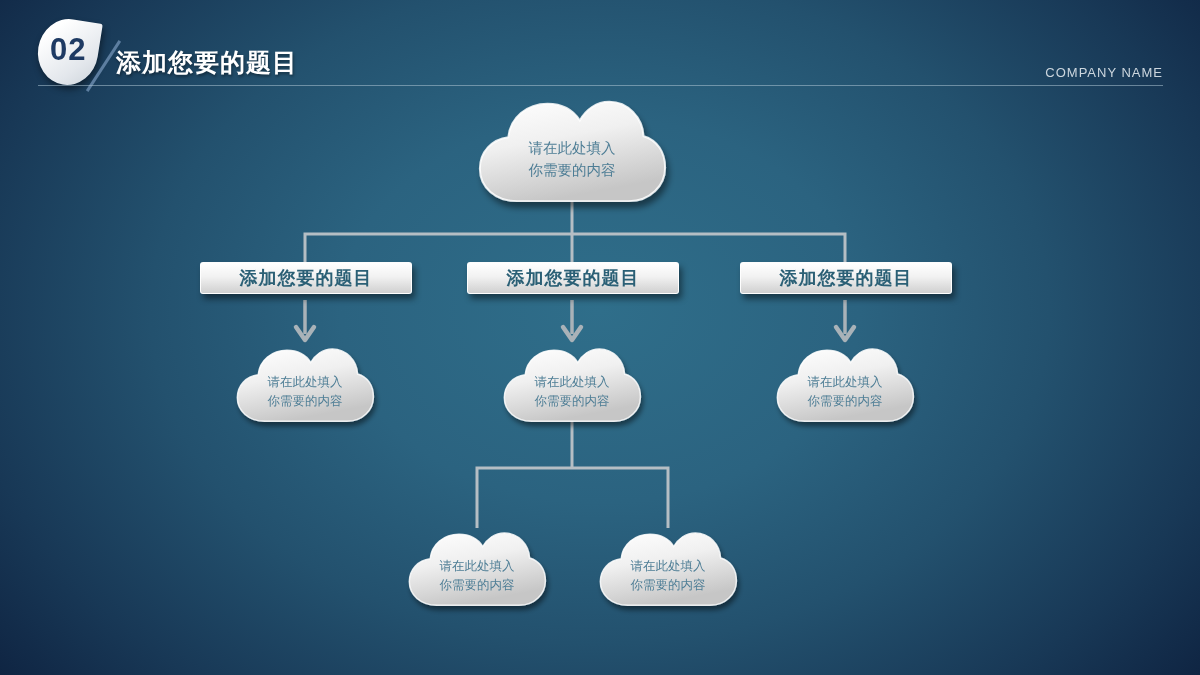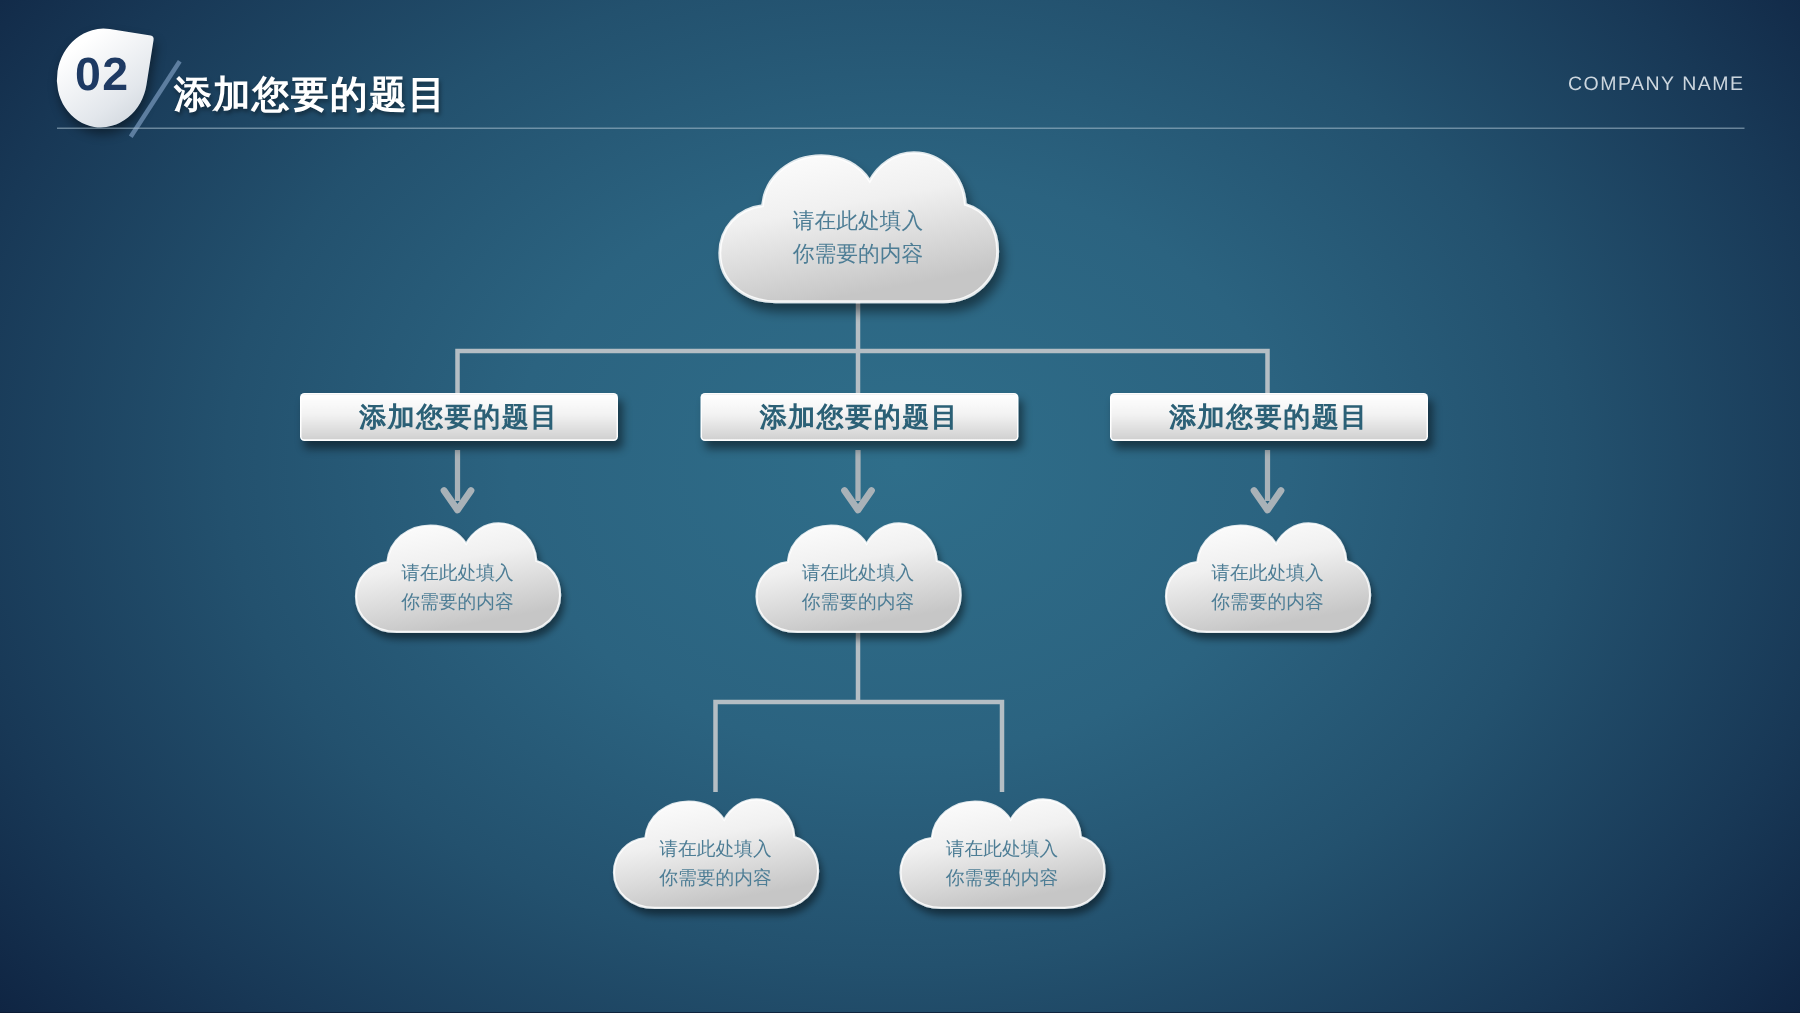--- a/index.html
+++ b/index.html
@@ -37,21 +37,21 @@
     transform: rotate(33deg);
     transform-origin: center;
   }
   .page-title {
     position: absolute; left: 116px; top: 46px; margin: 0;
     color: #ffffff; font-size: 25px; font-weight: bold;
     letter-spacing: 1px;
     text-shadow: 1px 2px 3px rgba(0,0,0,0.4);
   }
   .company {
-    position: absolute; right: 37px; top: 48px;
+    position: absolute; right: 37px; top: 65px;
     color: #ccd6de; font-size: 13px; letter-spacing: 1px;
   }
   .header-divider {
     position: absolute; left: 38px; right: 37px; top: 85px;
     height: 1px; background: rgba(172,194,210,0.55);
   }
 
   
   .connectors { position: absolute; left: 0; top: 0; pointer-events: none; }
   .connectors path { fill: none; stroke: #b5bec4; stroke-width: 3; }

